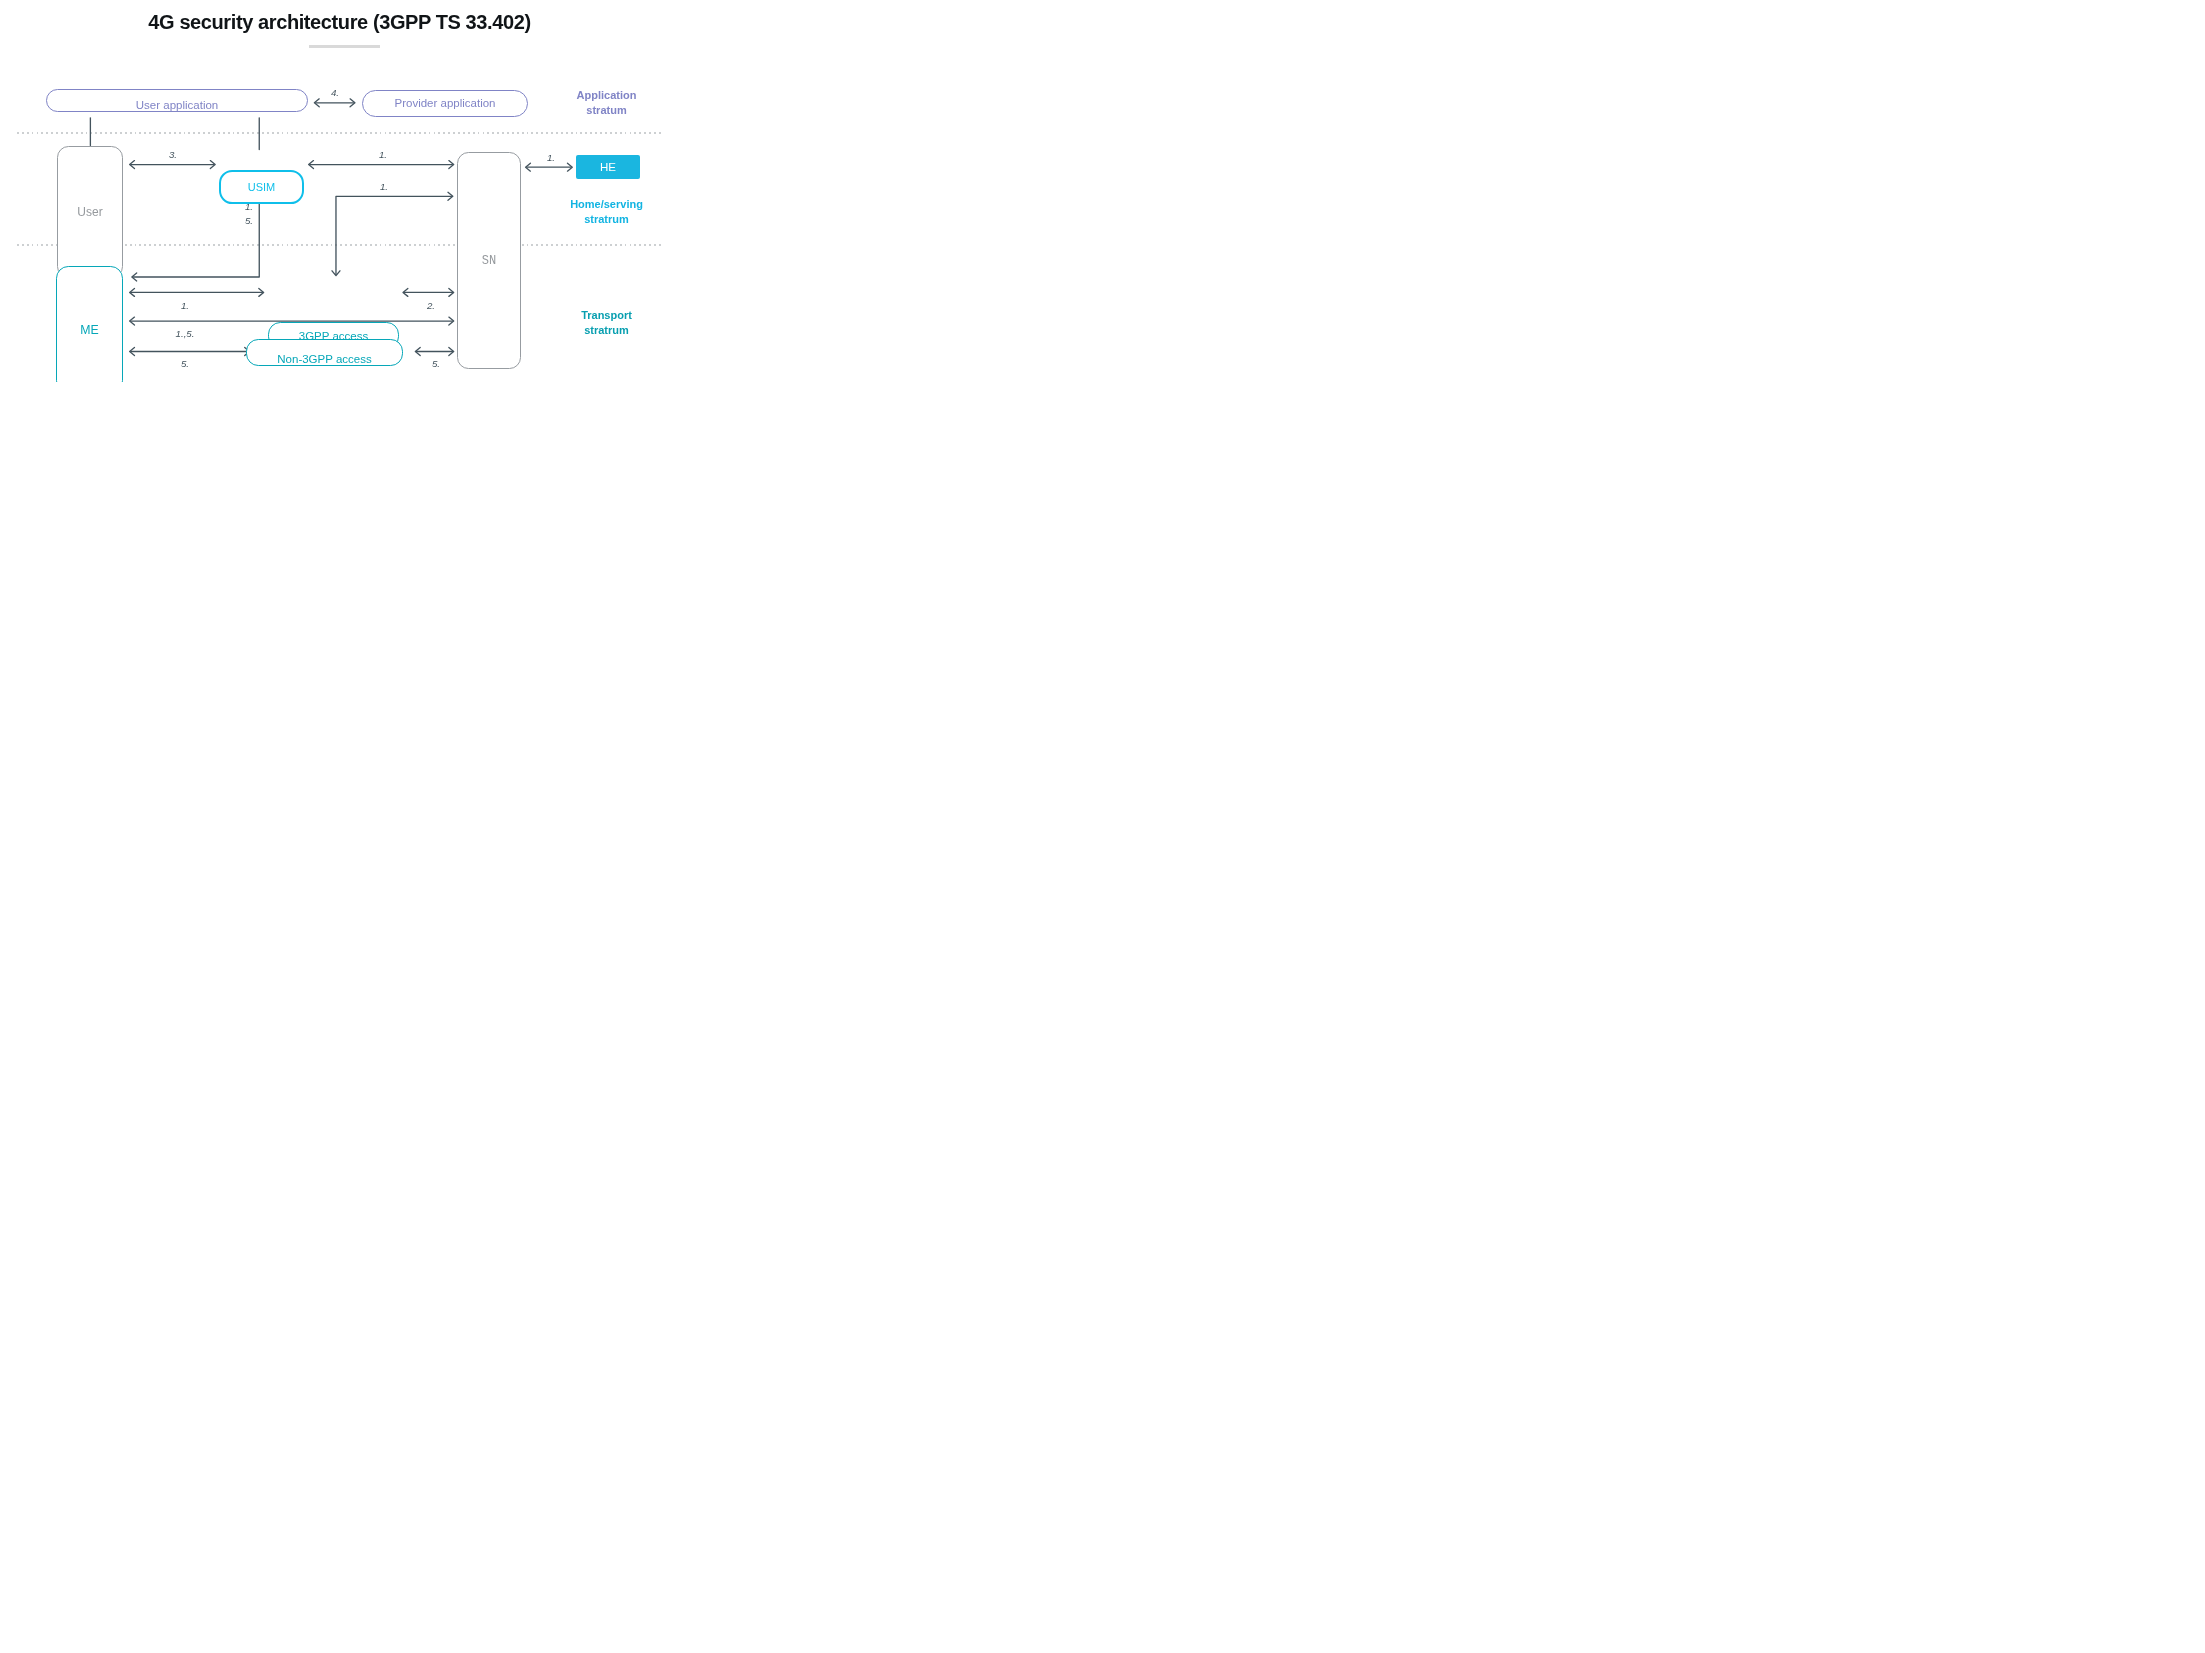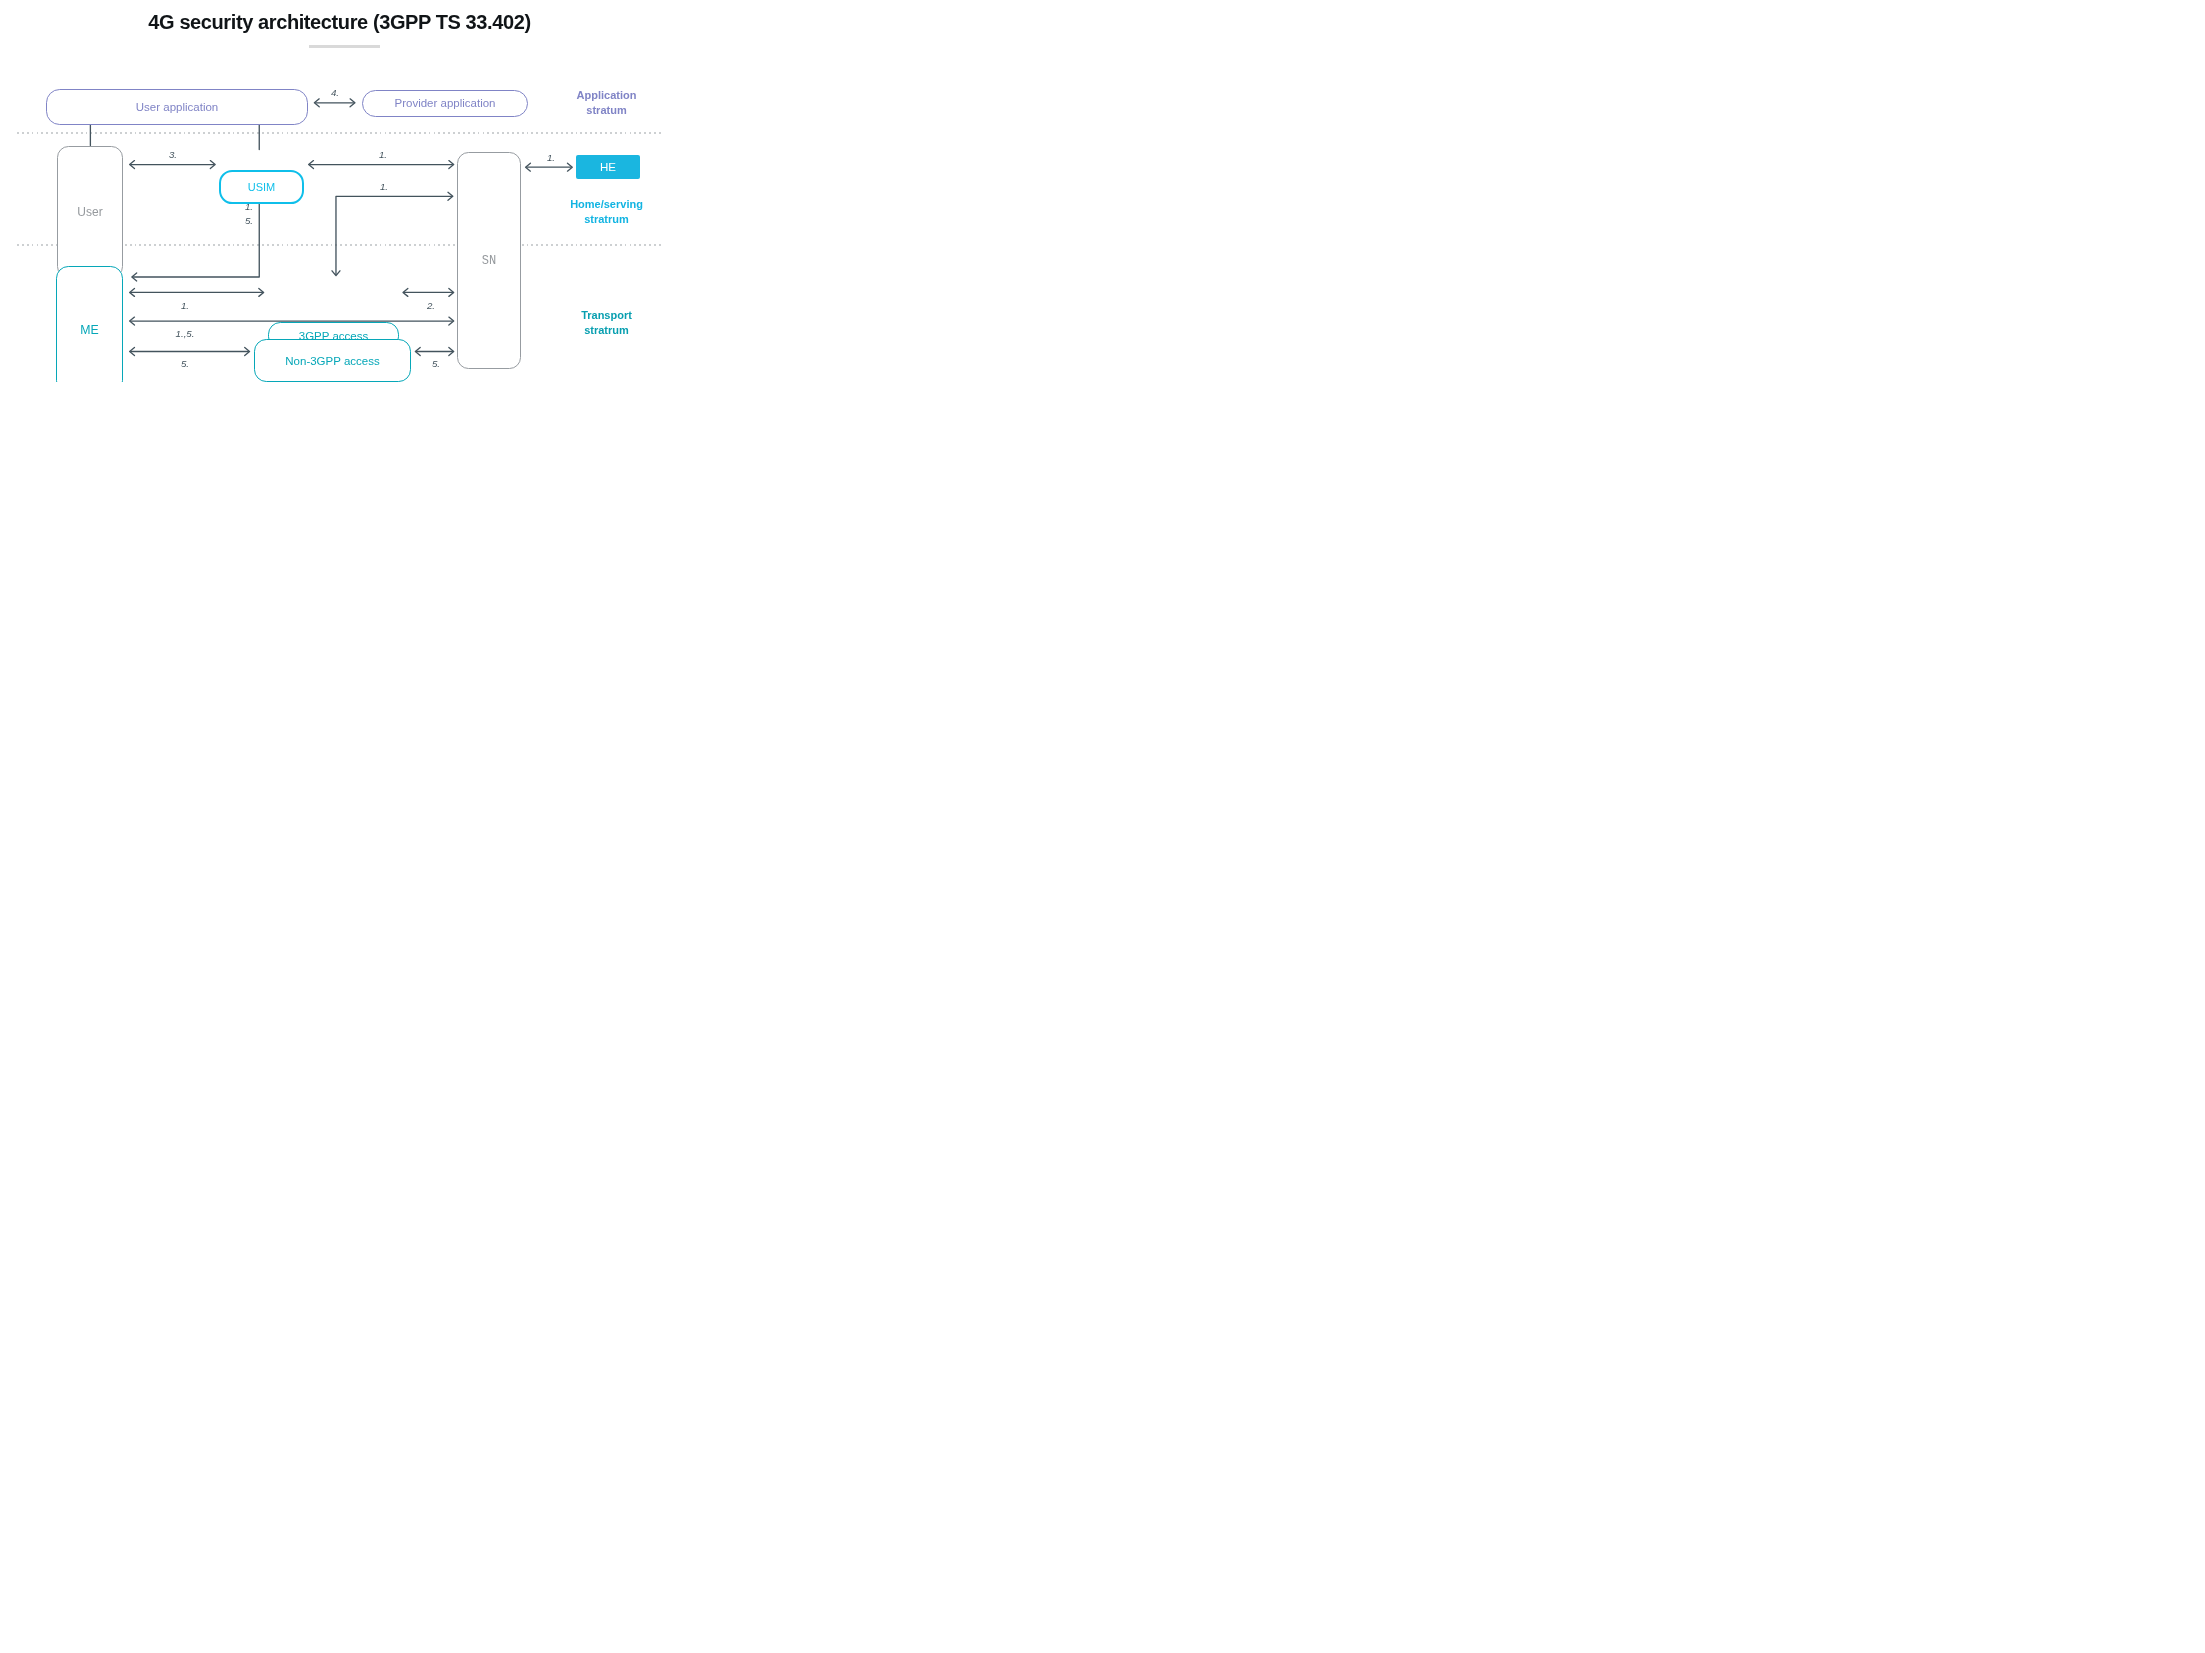--- a/index.html
+++ b/index.html
@@ -19,29 +19,29 @@
   .layer{position:absolute;left:0;top:0;z-index:1;}
 
   .node{position:absolute;display:flex;align-items:center;justify-content:center;
         background:#ffffff;box-sizing:border-box;z-index:2;}
   .pill-purple{border:1.8px solid #8084c6;border-radius:13.7px;color:#8084c6;font-size:11.5px;}
   .box-gray{border:1.8px solid #979ca1;border-radius:11.5px;color:#95999d;font-size:12px;}
   .box-cyan{border:2.2px solid #0fbfea;border-radius:13.2px;color:#0fbfea;font-size:11px;}
   .box-teal{border:1.8px solid #06a7b8;border-radius:12.3px;color:#06a7b8;font-size:11.5px;}
   .fill-cyan{background:#1ab6e0;border-radius:2px;color:#ffffff;font-size:11.5px;}
 
-  .n-user-app{left:46px;top:89px;width:262px;height:36px;}
+  .n-user-app{left:46px;top:89px;width:262px;height:23px;align-items:flex-end;}
   .n-provider-app{left:362px;top:90px;width:166px;height:26.5px;}
   .n-user{left:57px;top:146px;width:66px;height:132px;}
   .n-usim{left:219px;top:150px;width:85px;height:34px;margin-top:20px;}
   .n-sn{left:457px;top:152px;width:64px;height:217px;font-family:Liberation Mono, monospace;}
   .n-he{left:576px;top:155px;width:64px;height:24px;}
   .n-me{left:56px;top:266px;width:67px;height:127px;font-size:12.3px;}
   .n-3gpp{left:268px;top:280px;width:131px;height:27px;margin-top:42px;}
-  .n-non3gpp{left:254px;top:339px;width:157px;height:43px;}
+  .n-non3gpp{left:246px;top:339px;width:157px;height:27px;align-items:flex-end;}
 
   .stratum{position:absolute;left:558px;width:97px;text-align:center;z-index:3;
            font-weight:700;font-size:11px;line-height:15px;}
   .s-app{top:88px;color:#8084c6;}
   .s-home{top:197px;color:#12b4e2;}
   .s-transport{top:308px;color:#089fb0;}
 
   .num{position:absolute;z-index:3;color:#43535d;font-style:italic;font-size:9.7px;
        transform:translate(-50%,-50%);white-space:nowrap;}
 </style>

